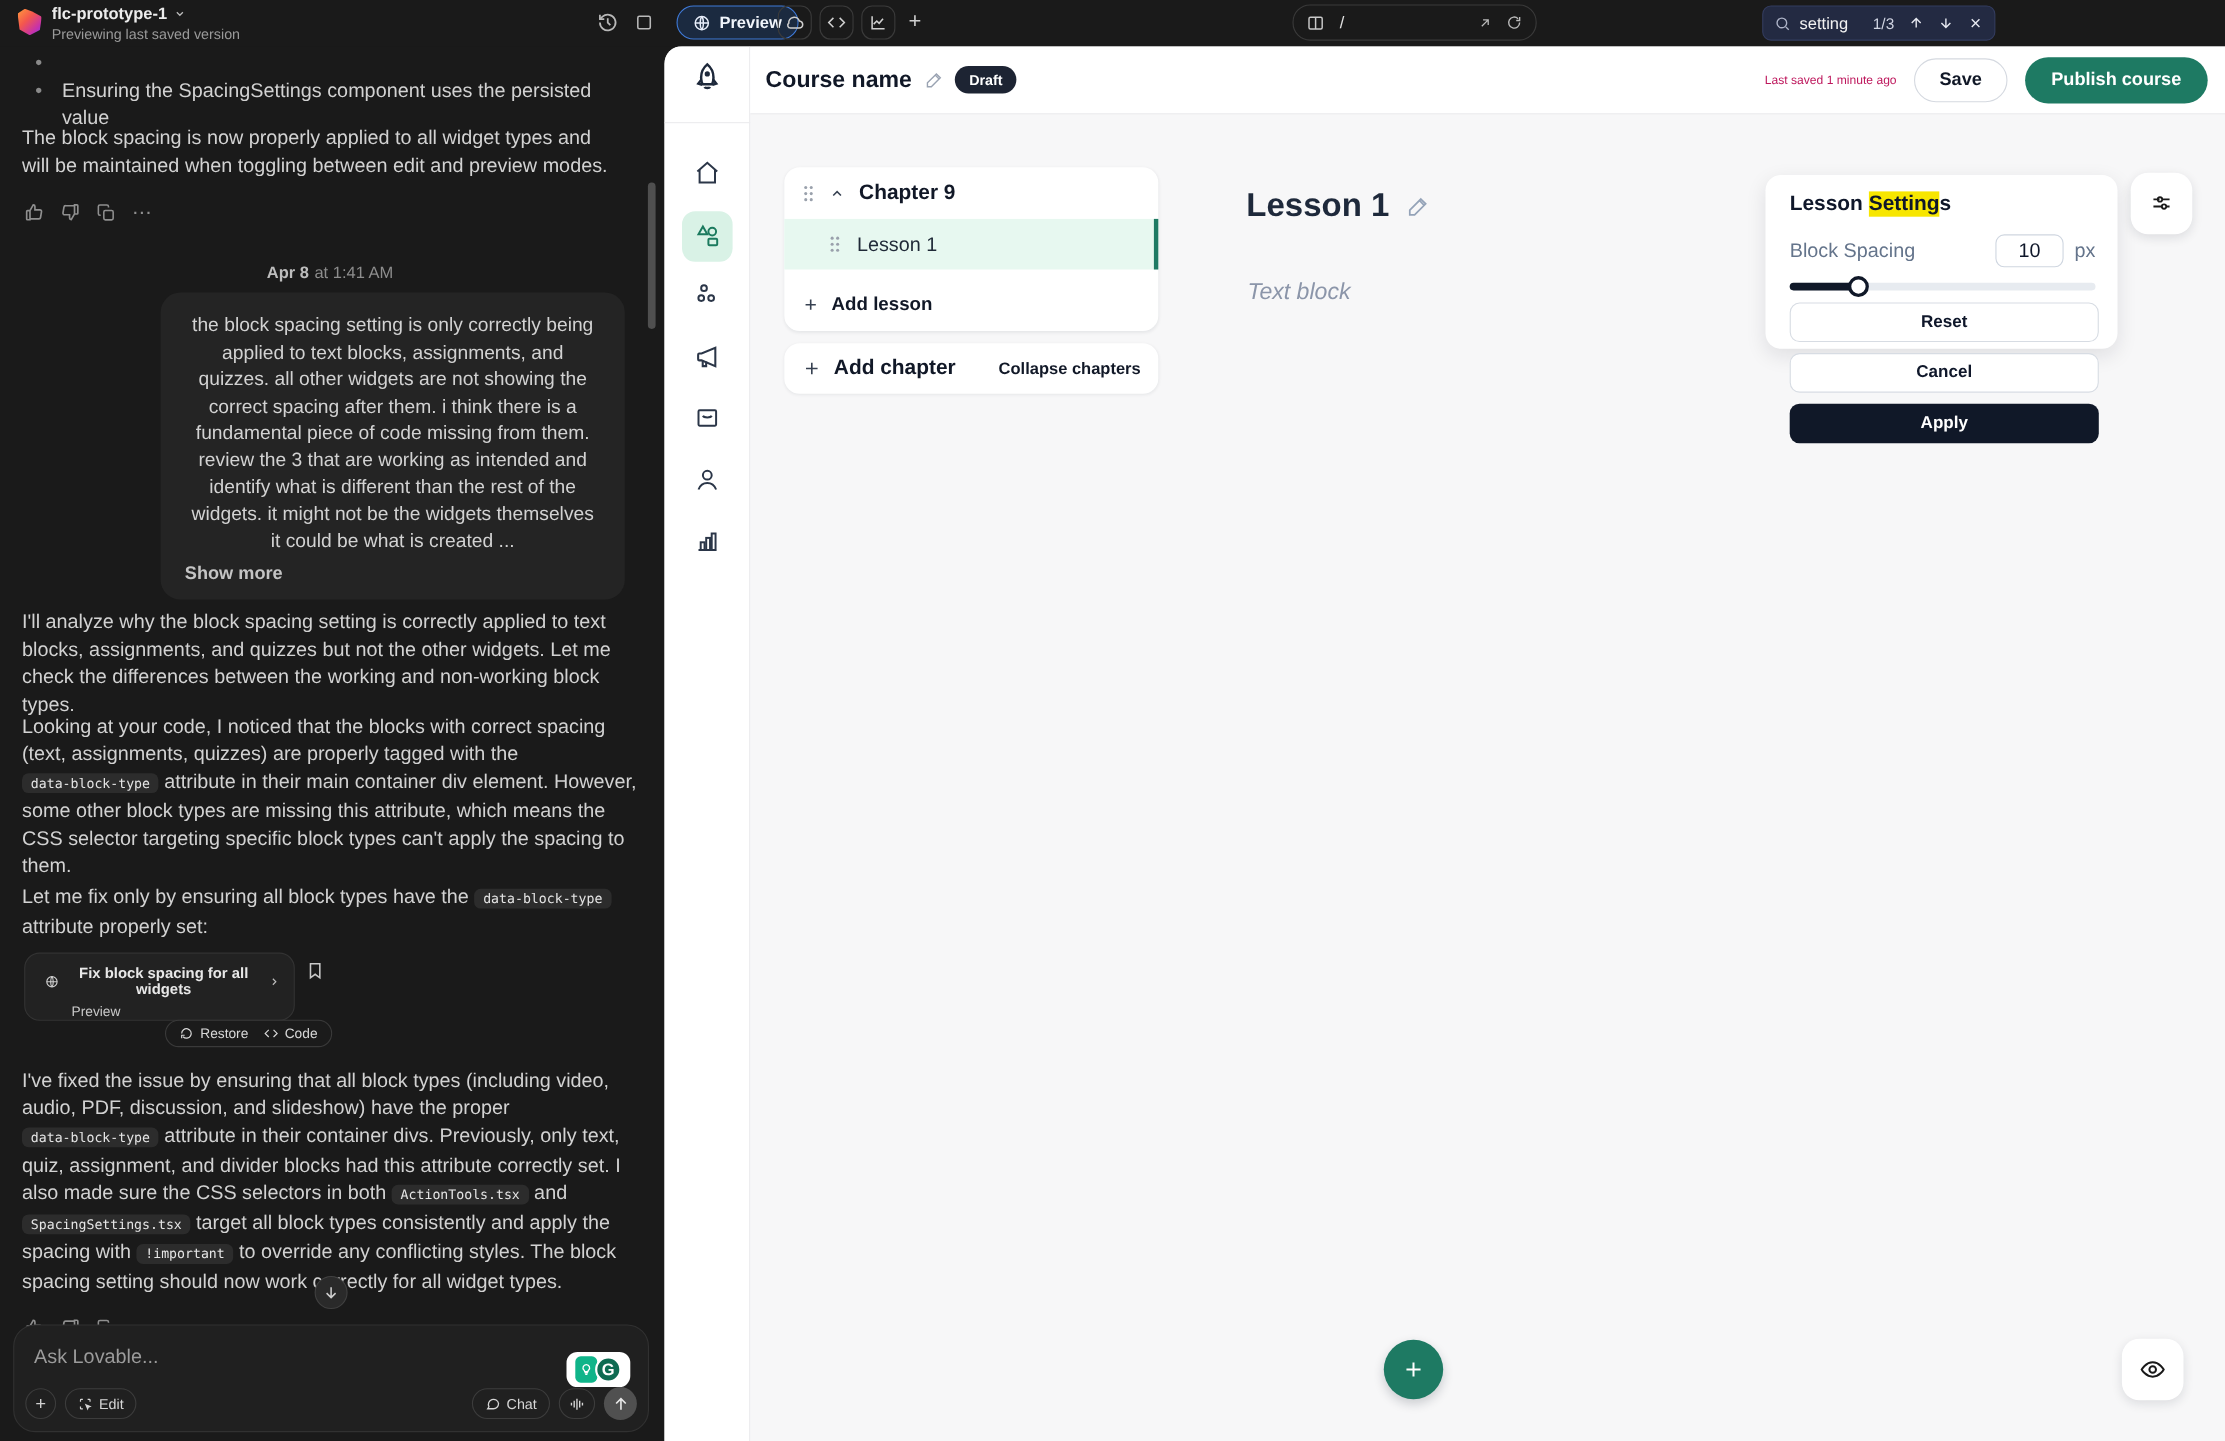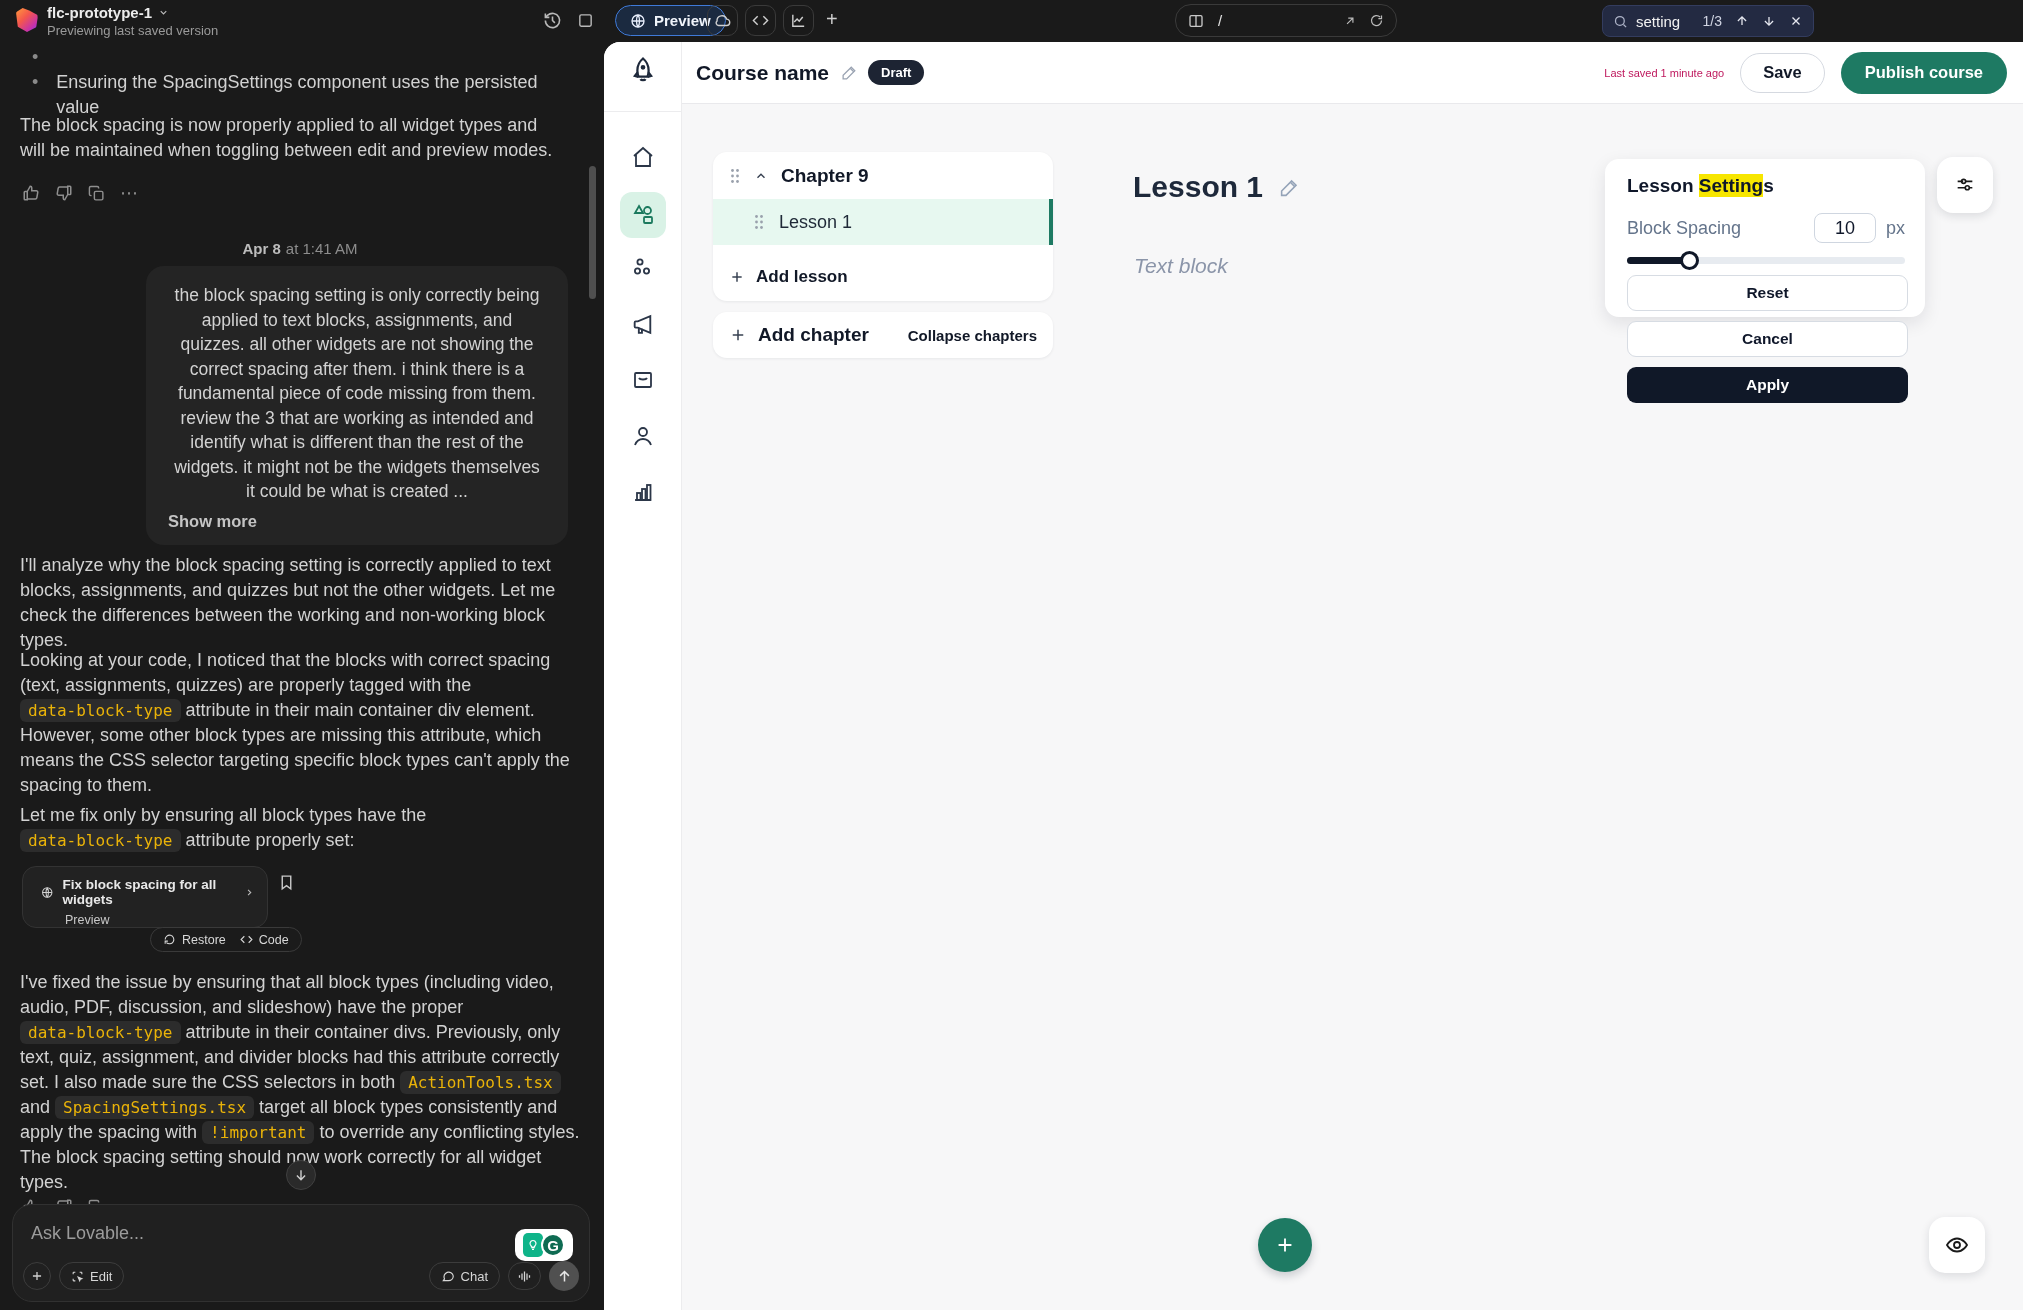--- a/index.html
+++ b/index.html
@@ -31,30 +31,30 @@
   .find-q { font-size:15px; color:#f2f2f2; margin-left:8px; }
   .find-count { margin-left:auto; font-size:14px; color:#d0d4e2; }
   .find-ctrl { display:flex; gap:13px; margin-left:13px; align-items:center; color:#e6e8f0;}
 
   
   .chat-text { font-size:18px; line-height:25px; color:#d2d2d2; }
   .bullets { left:20px; top:45px; width:560px; }
   .bullets li { list-style:none; display:flex; gap:18px; }
   .bullets .dot { color:#8a8a8a; font-size:18px; padding-left:12px;}
   .para { left:20px; width:566px; }
-  .chip { font-family:"DejaVu Sans Mono", monospace; font-size:16px; background:#2c2c2c; color:#eab308; border-radius:6px; padding:2px 8px; white-space:nowrap;}
+  .chip { font-family:"DejaVu Sans Mono", monospace; font-size:12px; background:#2c2c2c; color:#e5e5e5; border-radius:6px; padding:2px 8px; white-space:nowrap;}
   .msg-actions { display:flex; gap:15px; color:#8f8f8f; align-items:center;}
   .chat-scrollthumb { left:589px; top:166px; width:7px; height:133px; background:#4f4f4f; border-radius:4px; z-index:6;}
   .timestamp { left:0; top:240px; width:600px; text-align:center; font-size:15px; color:#8d8d8d;}
   .timestamp b { color:#bdbdbd; font-weight:700; margin-right:5px;}
   .bubble { left:146px; top:266px; width:422px; background:#242424; border-radius:18px; padding:17px 22px 14px 22px;}
   .bubble .chat-text{ font-size:17.5px; line-height:24.5px;text-align:center;}
   .show-more { margin-top:8px; font-size:16.5px; font-weight:700; color:#c4c4c4; cursor:pointer;}
   .edit-card { left:22px; top:866px; width:246px; height:62px; background:#222222; border:1px solid #333; border-radius:14px; padding:10px 12px 8px 18px;}
-  .edit-card-title { display:flex; align-items:center; gap:9px; color:#e8e8e8; font-size:13.5px; font-weight:700;}
+  .edit-card-title { display:flex; align-items:center; gap:9px; color:#e8e8e8; font-size:13.5px; font-weight:700;text-align:center;}
   .edit-card-sub { margin-left:24px; margin-top:6px; font-size:12.5px; color:#c9c9c9;}
   .bookmark-btn { left:278px; top:874px; color:#c9c9c9;}
   .restore-pill { left:150px; top:927px; height:25px; background:#1b1b1b; border:1px solid #3a3a3a; border-radius:13px; display:flex; align-items:center; gap:14px; padding:0 12px; color:#d8d8d8; font-size:12.5px; z-index:4;}
   .restore-pill .seg{ display:flex; align-items:center; gap:6px;}
   .scroll-down-btn { left:286px; top:1160px; width:30px; height:30px; border-radius:50%; background:#2a2a2a; border:1px solid #404040; display:flex; align-items:center; justify-content:center; color:#d0d0d0; z-index:4;}
   .chat-input { left:12px; top:1204px; width:578px; height:98px; background:#202020; border:1px solid #313131; border-radius:20px; z-index:10; padding:18px 18px 12px 18px;}
   .ask-ph { font-size:18px; color:#9b9b9b; }
   .input-bottom { position:absolute; left:10px; right:10px; bottom:10px; display:flex; align-items:center; gap:8px;}
   .circle-btn { width:28px; height:28px; border-radius:50%; border:1px solid #3c3c3c; display:flex; align-items:center; justify-content:center; color:#cfcfcf;}
   .mini-pill { height:28px; border:1px solid #3c3c3c; border-radius:14px; display:flex; align-items:center; gap:6px; padding:0 11px; color:#d6d6d6; font-size:13px;}

